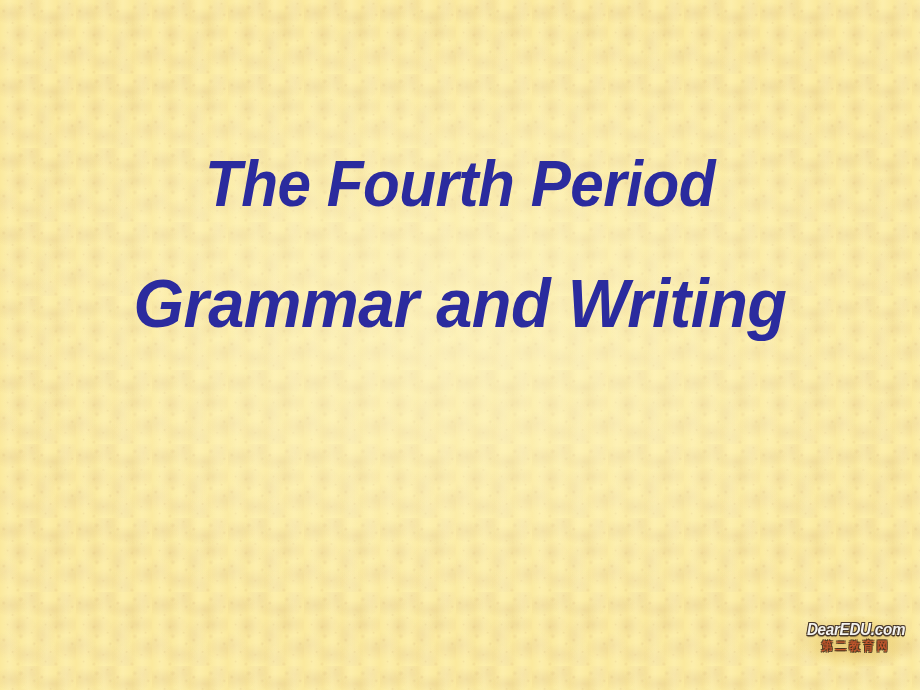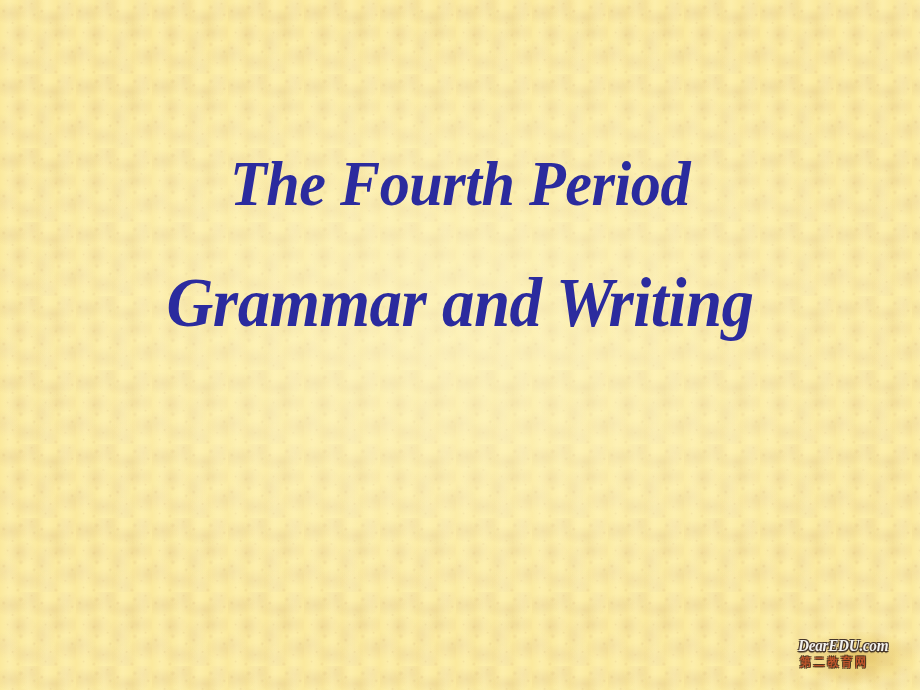--- a/index.html
+++ b/index.html
@@ -9,21 +9,21 @@
     background: #ffffff;
   }
 
   
   .slide {
     position: relative;
     width: 920px;
     height: 690px;
     overflow: hidden;
     box-sizing: border-box;
-    font-family: Liberation Serif, serif;
+    font-family: Liberation Sans, sans-serif;
 
     
     background-color: #fbe99d;
   }
 
   
   .texture {
     position: absolute;
     inset: 0;
     pointer-events: none;
@@ -106,23 +106,24 @@
     left: 0;
     top: 269px;
     width: 920px;
     font-size: 69px;
   }
 
   
   .watermark {
     position: absolute;
     left: 795px;
-    top: 638px;
+    top: 622px;
     width: 122px;
     height: 46px;
+    text-align: center;
     user-select: none;
   }
 
   
   .watermark-glow {
     position: absolute;
     inset: -6px -4px -4px -4px;
     background:
       radial-gradient(ellipse 60% 62% at 50% 46%,
         rgba(214,170,60,.55), rgba(214,170,60,.16) 58%, rgba(214,170,60,0) 80%);

